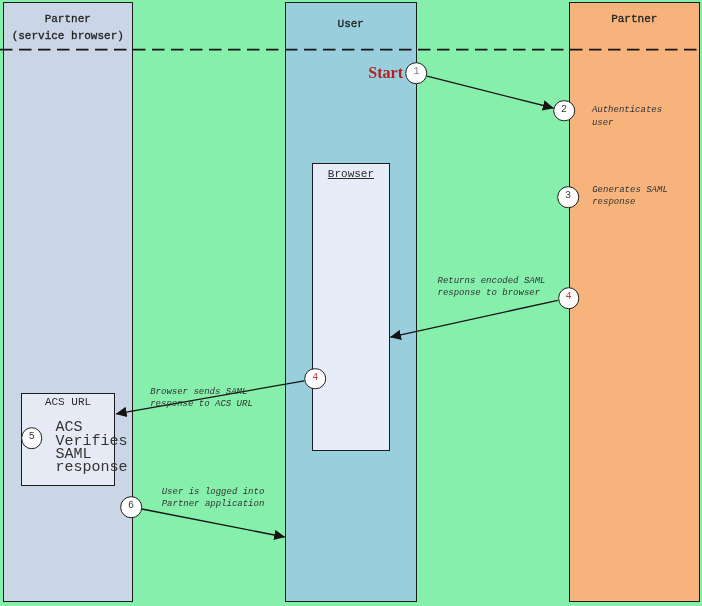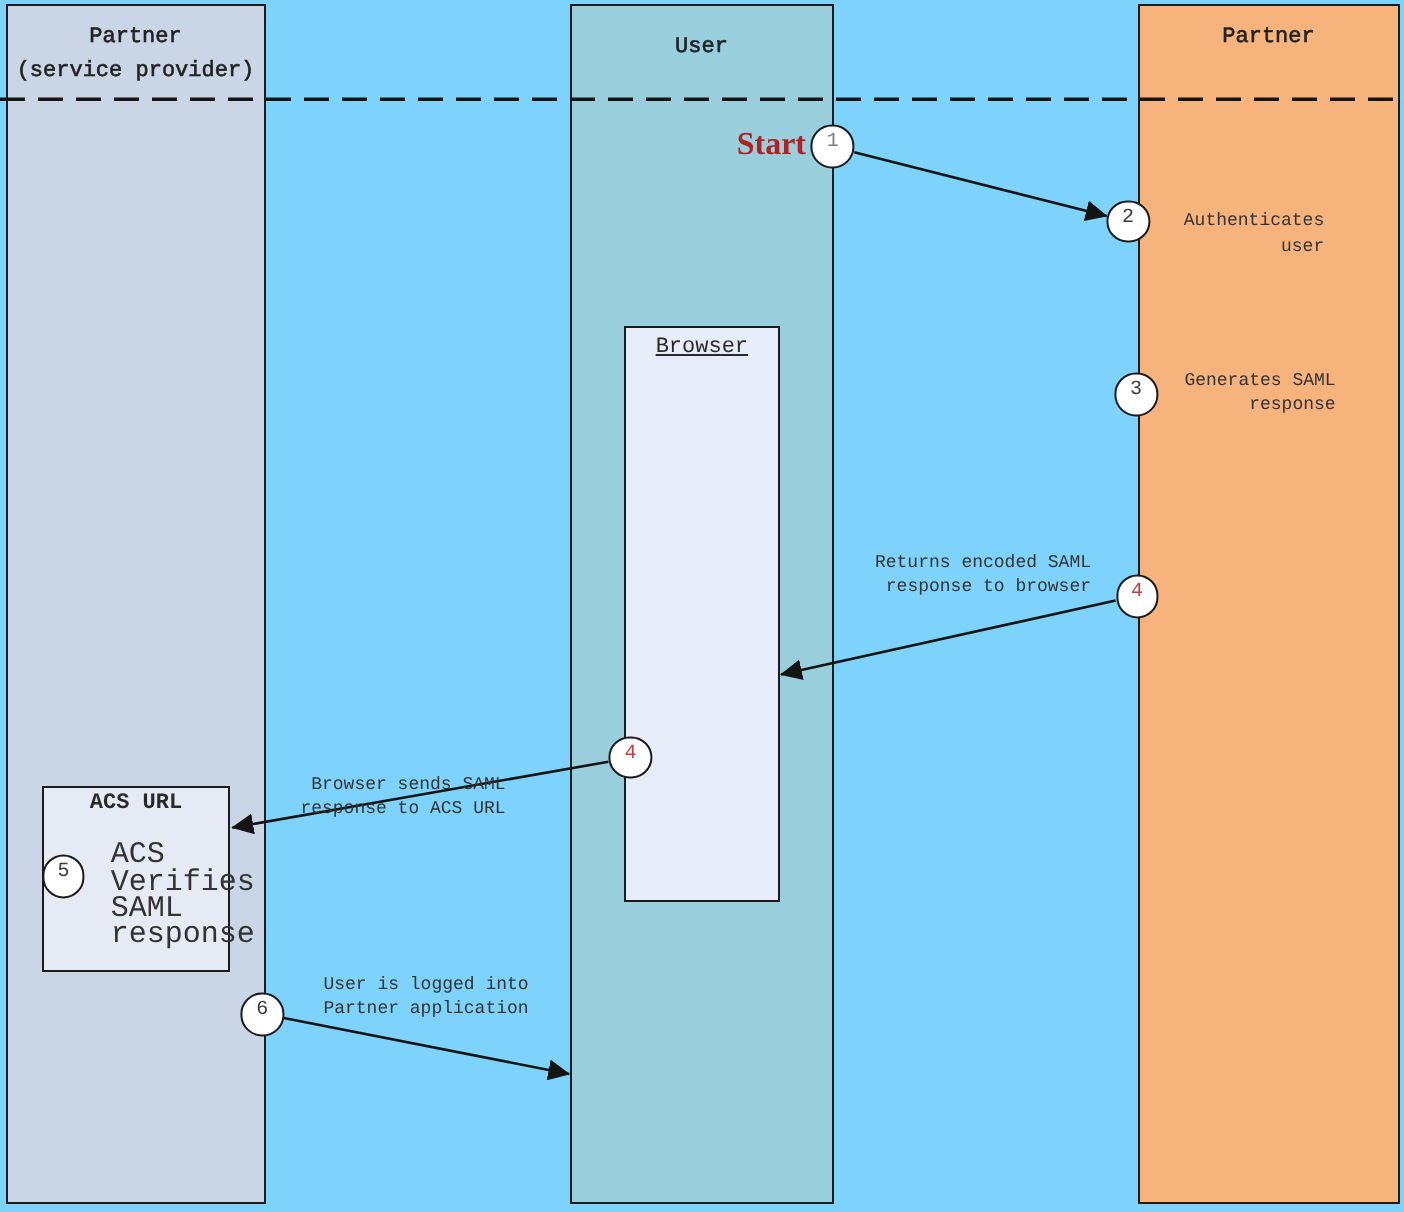--- a/index.html
+++ b/index.html
@@ -1,57 +1,57 @@
 <!DOCTYPE html>
 <html><head>
 <meta charset="utf-8">
 <style>
   html,body{margin:0;padding:0;background:#ffffff;}
-  .canvas{position:relative;width:702px;height:606px;background:#7dd3fc;overflow:hidden;
+  .canvas{position:relative;width:702px;height:606px;background:#86efac;overflow:hidden;
           font-family:"Liberation Mono","DejaVu Sans Mono",monospace;color:#333333;}
   .lane{position:absolute;top:2px;height:600px;box-sizing:border-box;border:1.7px solid #1c1c1c;}
   .lane-partner{left:2.5px;width:130.5px;}
   .lane-user{left:285px;width:131.5px;}
   .lane-identity{left:569px;width:130.5px;}
   .lane-title{position:absolute;width:100%;text-align:center;font-size:11px;
               -webkit-text-stroke:0.3px #222222;color:#222222;line-height:17px;left:0;}
   .lane-title.two{top:10.5px;}
   .lane-title.one{top:15.5px;}
   .lane-title span{display:block;white-space:nowrap;}
   .box{position:absolute;box-sizing:border-box;border:1.4px solid #1c1c1c;}
   .box-browser{left:312.2px;top:163px;width:77.5px;height:288px;}
   .box-acs{left:20.9px;top:392.5px;width:94.2px;height:93px;}
   .box-title{position:absolute;width:100%;text-align:center;left:0;font-size:11px;color:#2a2a2a;
              line-height:13px;white-space:nowrap;text-decoration:underline;}
   .acs-title{position:absolute;left:0;width:100%;top:395.5px;text-align:center;font-size:11px;
-             color:#2a2a2a;line-height:13px;white-space:nowrap;font-weight:bold;}
+             color:#2a2a2a;line-height:13px;white-space:nowrap;}
   .acs-body{position:absolute;left:55.4px;top:421.3px;font-size:15px;line-height:13.3px;color:#333333;}
   .acs-body span{display:block;white-space:nowrap;}
-  .lbl{position:absolute;font-size:9px;line-height:12.6px;color:#333333;text-align:right;
-       transform:translate(-50%,-50%);white-space:nowrap;}
+  .lbl{position:absolute;font-size:9px;line-height:12.6px;color:#333333;text-align:left;
+       transform:translate(-50%,-50%);white-space:nowrap;font-style:italic;}
   .lbl span{display:block;}
   .start{position:absolute;font-family:"Liberation Serif","DejaVu Serif",serif;font-weight:bold;
          font-size:16px;line-height:20px;top:62.8px;right:299px;white-space:nowrap;}
   .circle{position:absolute;width:21.6px;height:21.6px;border-radius:50%;background:#ffffff;
           border:1.6px solid #1c1c1c;box-sizing:border-box;transform:translate(-50%,-50%);
           text-align:center;font-size:10px;line-height:18.6px;}
   svg.overlay{position:absolute;left:0;top:0;pointer-events:none;}
 </style>
 </head>
 <body>
 
 <div class="canvas">
 
   <div class="lane lane-partner" style="background-color: rgb(202, 213, 230);"></div>
   <div class="lane lane-user" style="background-color: rgb(153, 207, 221);"></div>
   <div class="lane lane-identity" style="background-color: rgb(247, 179, 124);"></div>
 
   <div class="lane-title two" style="left:2.5px;width:130.5px;">
     <span>Partner</span>
-    <span>(service provider)</span>
+    <span>(service browser)</span>
   </div>
   <div class="lane-title one" style="left:285px;width:131.5px;">
     <span>User</span>
   </div>
   <div class="lane-title two" style="left:569px;width:130.5px;">
     <span>Partner</span>
   </div>
 
   <div class="box box-browser" style="background-color: rgb(231, 237, 248);"></div>
   <div class="box-title" style="left:312.2px;width:77.5px;top:167.5px;">Browser</div>

